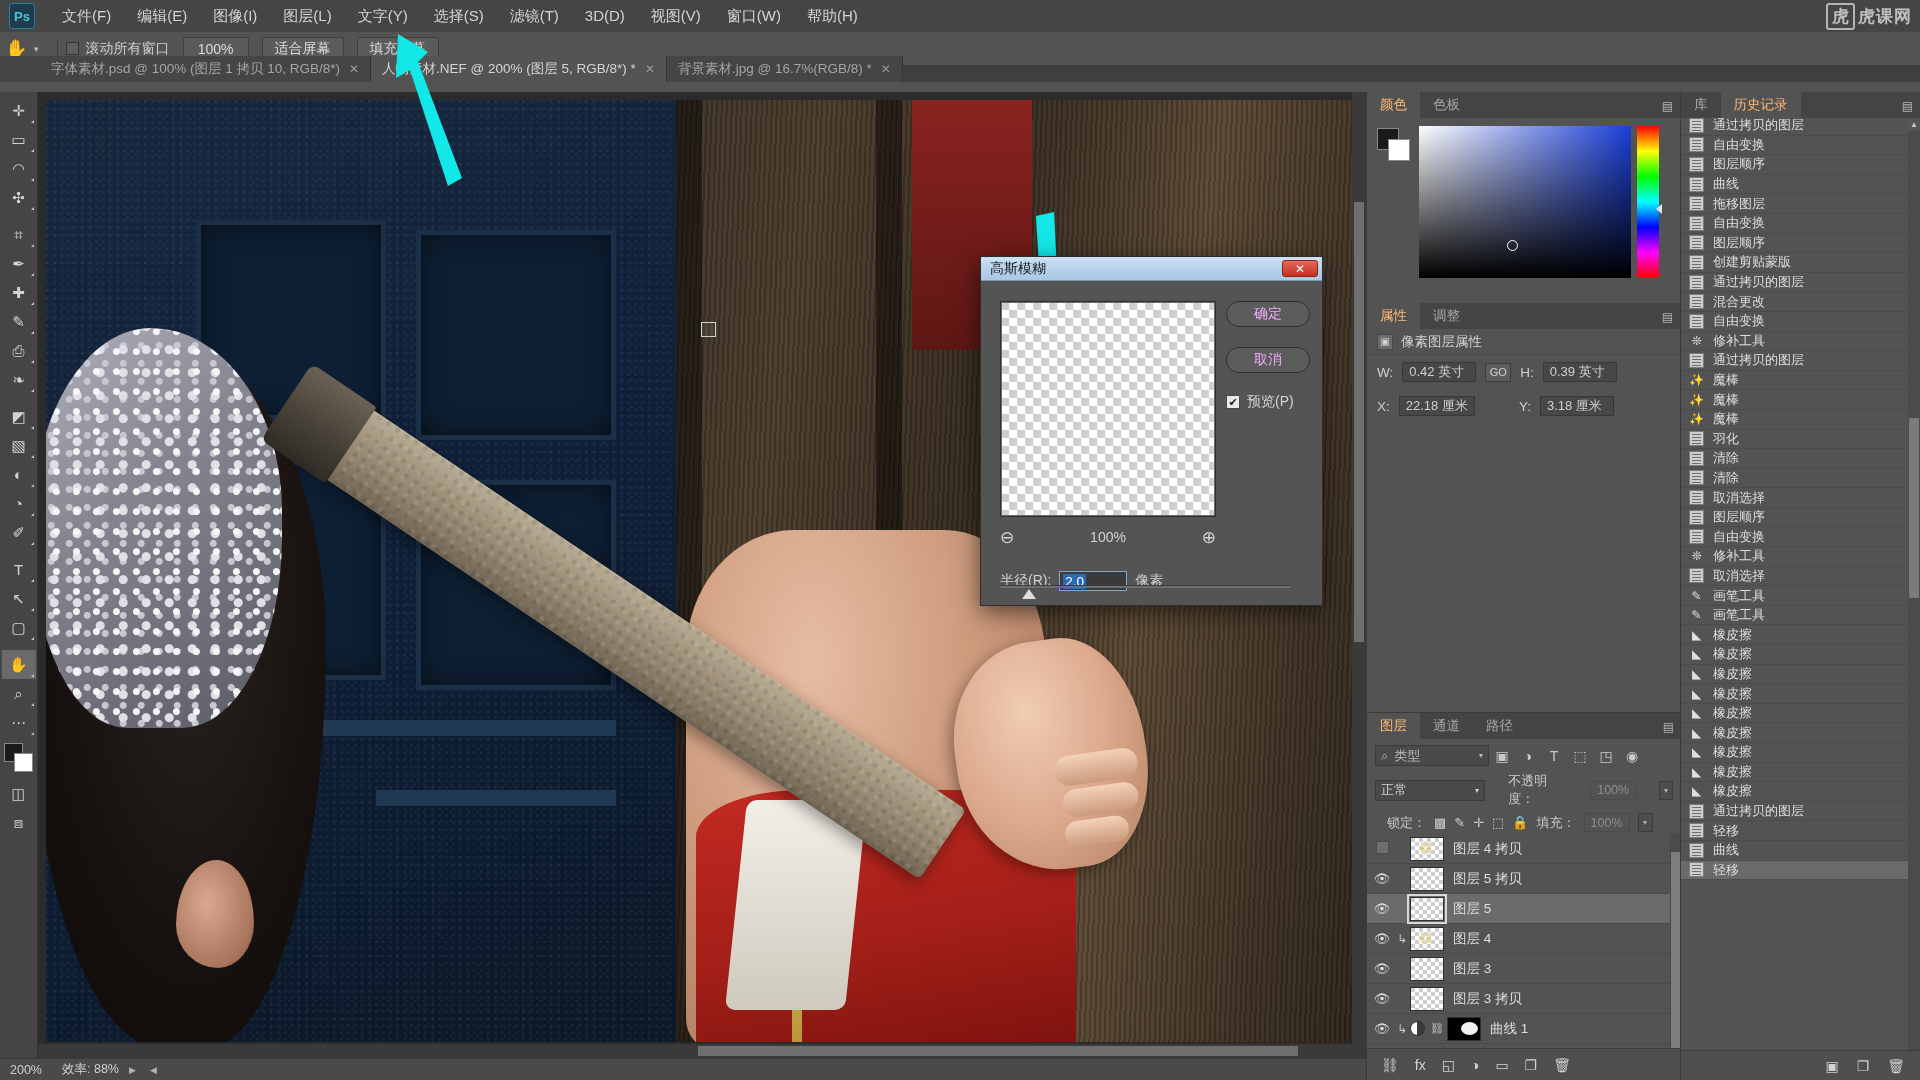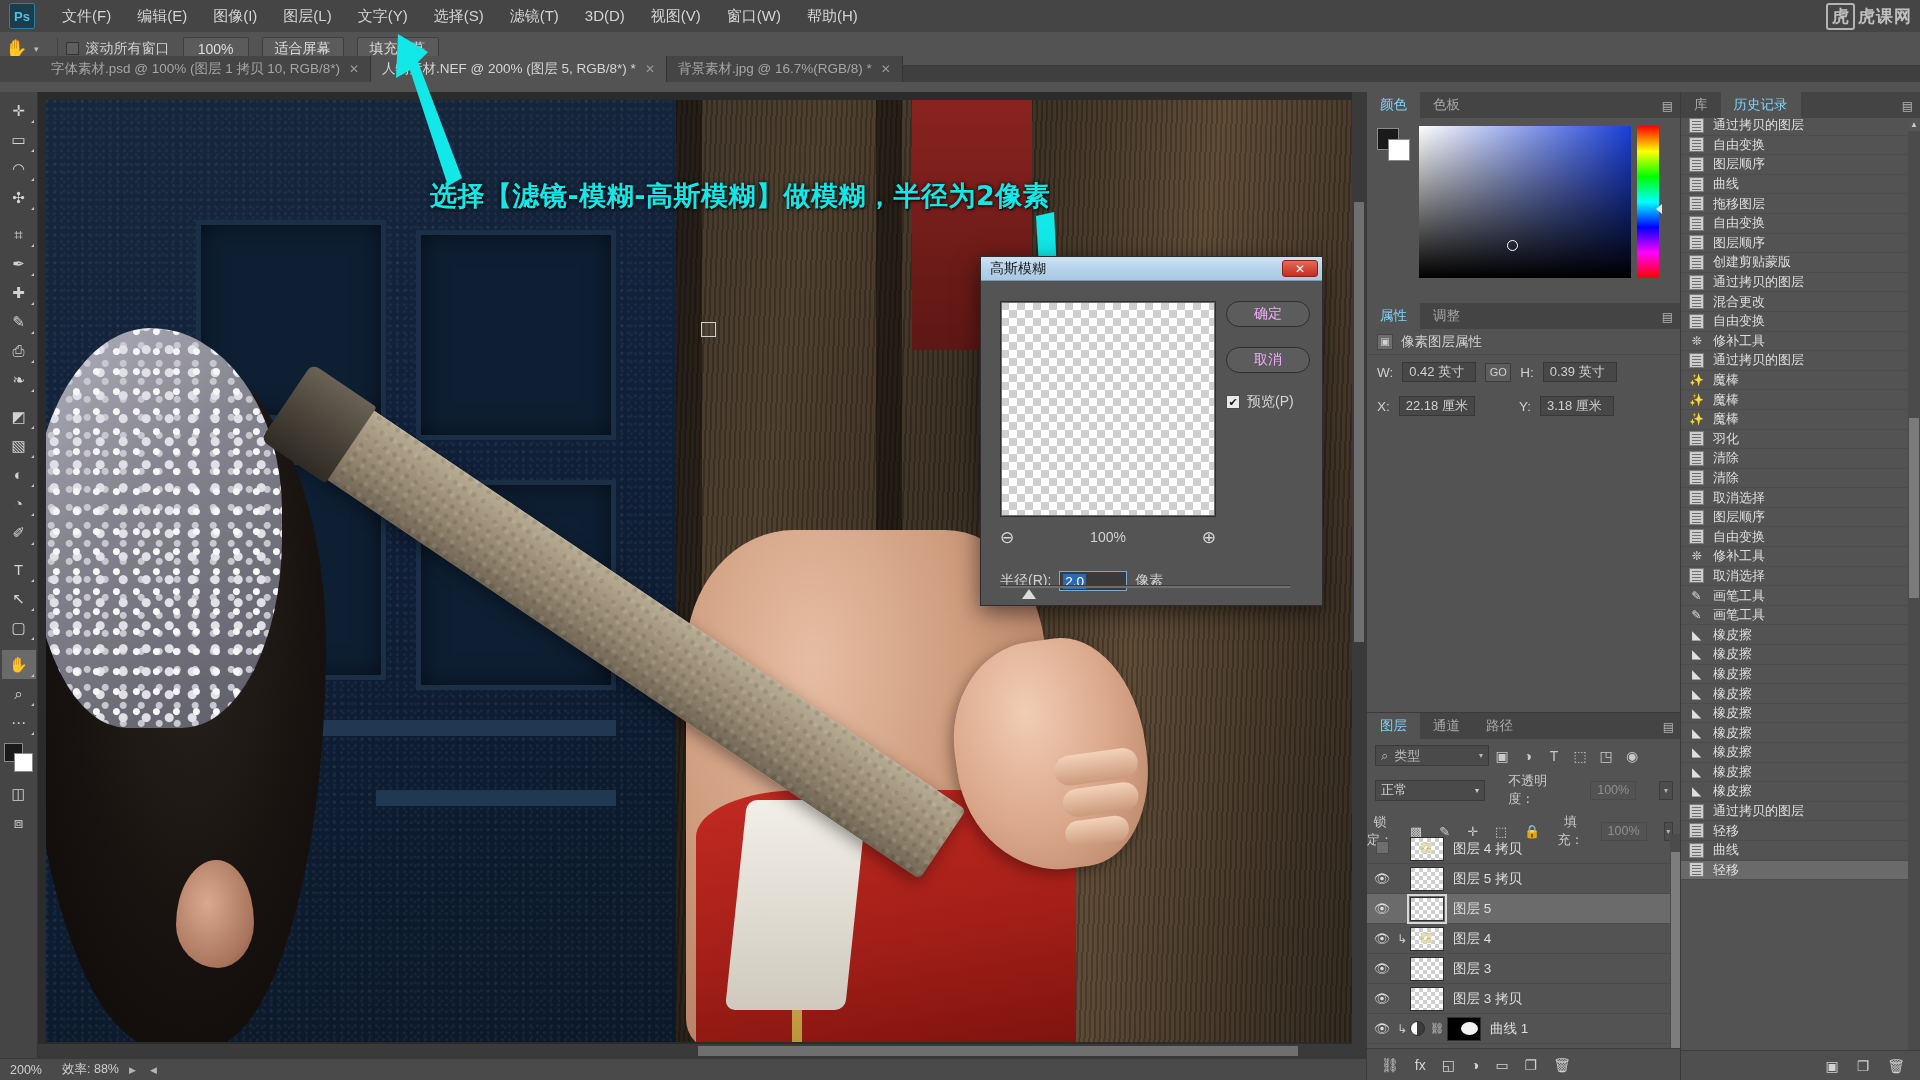--- a/index.html
+++ b/index.html
@@ -236,21 +236,21 @@
   .cbox-on {
     width:14px; height:14px; background:#e9e9e9; border:1px solid #4a4a4a;
     color:#1a1a1a; font-size:11px; display:flex; align-items:center; justify-content:center;
   }
 
   
   .rightcol { position:absolute; left:1366px; top:92px; width:314px; height:988px; background:#535353; border-left:1px solid #3a3a3a;}
   .rc2 { position:absolute; left:1680px; top:92px; width:240px; height:988px; background:#535353; border-left:1px solid #3a3a3a;}
   .ptabs { height:26px; background:#444; display:flex; align-items:flex-end; position:relative; }
   .ptab { height:26px; padding:0 13px; font-size:13.5px; color:#a8a8a8; display:flex; align-items:center; background:#444;}
-  .ptab.active { background:#535353; color:#7dd3fc; }
+  .ptab.active { background:#535353; color:#fdba74; }
   .ptab-menu { position:absolute; right:7px; top:7px; font-size:12px; color:#b5b5b5;}
 
   
   .colorpanel { height:185px; background:#535353; position:relative; padding:8px; }
   .cp-sw { position:absolute; left:10px; top:10px; width:34px; height:34px; }
   .cp-sw .a { position:absolute; left:0;top:0;width:22px;height:22px;background:#1a1a1a;border:1px solid #8a8a8a;}
   .cp-sw .b { position:absolute; left:11px;top:11px;width:22px;height:22px;background:#fff;border:1px solid #8a8a8a;}
   .cp-field {
     position:absolute; left:52px; top:8px; width:212px; height:152px;
     background:
@@ -276,21 +276,21 @@
 
   
   .layerpanel { position:absolute; left:0; bottom:0; width:314px; height:368px; background:#535353; border-top:1px solid #3a3a3a;}
   .lay-filter { display:flex; align-items:center; gap:0; padding:6px 8px 4px 8px;}
   .filt-select { width:114px; height:21px; background:#4a4a4a; border:1px solid #3a3a3a; display:flex; align-items:center; gap:6px; padding:0 5px; font-size:13px; color:#b9b9b9;}
   .filt-ico { width:26px; height:21px; display:flex; align-items:center; justify-content:center; color:#c9c9c9; font-size:14px;}
   .lay-mode { display:flex; align-items:center; gap:23px; padding:2px 8px; font-size:13px; color:#c9c9c9;}
   .mode-select { width:120px; height:21px; background:#4a4a4a; border:1px solid #3a3a3a; display:flex; align-items:center; justify-content:space-between; padding:0 5px; font-size:13px; color:#cfcfcf;}
   .opa-box { height:19px; min-width:46px; background:#535353; border:1px solid #4a4a4a; display:flex; align-items:center; justify-content:center; font-size:12.5px; color:#8e8e8e;}
   .spin { width:15px; height:19px; background:#4d4d4d; border:1px solid #3c3c3c; font-size:8px; color:#b0b0b0; display:flex;align-items:center;justify-content:center;}
-  .lay-lock { display:flex; align-items:center; gap:17px; padding:3px 8px 5px 0; font-size:13px; color:#c9c9c9;text-align:center;}
+  .lay-lock { display:flex; align-items:center; gap:8px; padding:3px 8px 5px 20px; font-size:13px; color:#c9c9c9;}
   .lk { font-size:13px; color:#cfcfcf;}
   .lay-list { position:absolute; left:0; top:121px; width:314px; bottom:32px; overflow:hidden; }
   .lrow { display:flex; align-items:center; height:30px; border-bottom:1px solid #4a4a4a; position:relative;}
   .lrow.sel { background:#6b6b6b; }
   .leye { width:30px; text-align:center; font-size:13px; color:#dcdcdc;}
   .lclip { width:13px; font-size:12px; color:#c9c9c9; }
   .lthumb {
     width:34px; height:24px; border:1px solid #2f2f2f;
     background: conic-gradient(#fff 0 25%, #cfcfcf 0 50%, #fff 0 75%, #cfcfcf 0);
     background-size:8px 8px; margin-right:9px; position:relative; flex:none;
@@ -467,21 +467,20 @@
     </div>
   </div>
 
   <div class="hscroll">
       <div class="hscroll-bar"></div>
     </div>
   <div class="vscroll">
       <div class="vscroll-bar"></div>
     </div>
 
-  <div class="anno-text">选择【滤镜-模糊-高斯模糊】做模糊，半径为2像素</div>
   <svg class="arrow-svg">
     <g fill="#13e8e8">
       <polygon points="398,34 428,52 418,62 462,178 448,186 410,70 396,78"></polygon>
       <polygon points="1071,550 1056,556 1036,216 1054,212"></polygon>
       <polygon points="1048,560 1084,552 1068,578"></polygon>
     </g>
   </svg>
 
   <div class="dlg">
     <div class="dlg-title">

